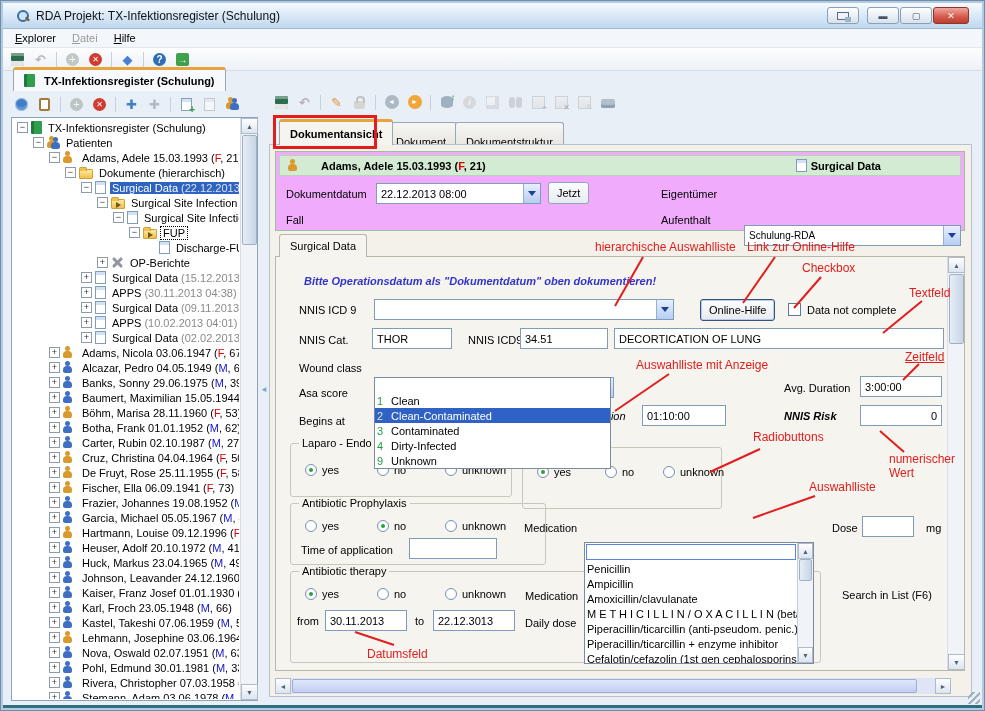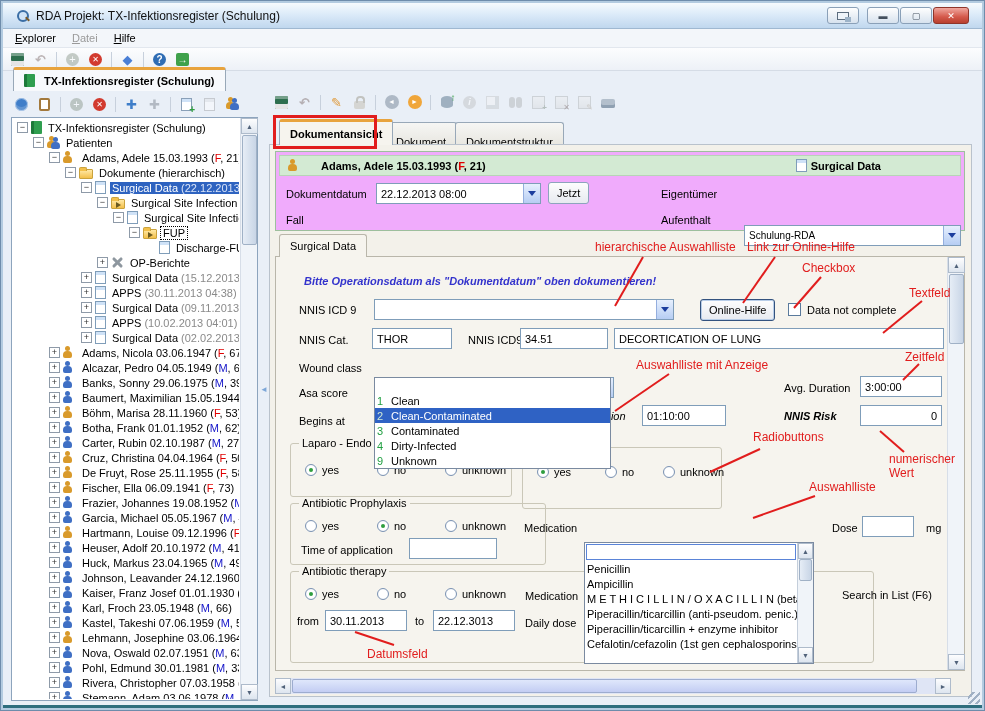--- a/index.html
+++ b/index.html
@@ -794,21 +794,21 @@
     <div class="field combo" style="left:308px;top:259px;width:228px;">
       <span></span>
         <span class="cbtn"></span>
     </div>
     <span class="flabel" style="left:556px;top:265px;">Dose</span>
     <div class="field" style="left:586px;top:259px;width:52px;">
         <span></span>
       </div>
     <span class="flabel" style="left:650px;top:265px;">mg</span>
 
-    <div class="group" style="left:14px;top:314px;width:584px;height:92px;">
+    <div class="group" style="left:14px;top:314px;width:531px;height:92px;">
       <span class="gtitle">Antibiotic therapy</span>
       <div>
           <span class="ritem" style="left: 14px; top: 16px;">
             <span class="radio on"></span>
             <span>yes</span>
           </span>
           <span class="ritem" style="left: 86px; top: 16px;">
             <span class="radio"></span>
             <span>no</span>
           </span>
@@ -828,20 +828,21 @@
       <span class="flabel" style="left:234px;top:18px;">Medication</span>
       <span class="flabel" style="left:234px;top:45px;">Daily dose</span>
     </div>
     <span class="flabel" style="left:566px;top:332px;">Search in List (F6)</span>
 
     <div class="dropdown mlist" id="med-list" style="left:308px;top:285px;width:230px;height:122px;">
       <div class="mlist-rows" id="med-rows">
           <div class="drow emptyfocus"></div>
           <div class="drow">Penicillin</div>
           <div class="drow">Ampicillin</div>
+          <div class="drow">Amoxicillin/clavulanate</div>
           <div class="drow">M E T H I C I L L I N / O X A C I L L I N (beta</div>
           <div class="drow">Piperacillin/ticarcillin (anti-pseudom. penic.)</div>
           <div class="drow">Piperacillin/ticarcillin + enzyme inhibitor</div>
           <div class="drow">Cefalotin/cefazolin (1st gen cephalosporins)</div>
         </div>
       <div class="vs">
         <span class="sarr" style="top:0;width:15px;">▲</span>
         <span class="sthumb" style="top:16px;height:22px;width:13px;"></span>
         <span class="sarr" style="bottom:0;width:15px;">▼</span>
       </div>
@@ -872,21 +873,21 @@
       <line x1="901" y1="449" x2="877" y2="428" stroke="#e11d1d" stroke-width="2"></line>
       <line x1="812" y1="493" x2="750" y2="515" stroke="#e11d1d" stroke-width="2"></line>
       <line x1="391" y1="642" x2="352" y2="629" stroke="#e11d1d" stroke-width="2"></line>
     </svg>
   <div class="anno-box" id="anno-box" style="left: 270px; top: 112px; width: 104px; height: 34px;"></div>
   <div id="anno-labels">
       <div class="anno-label" style="left: 592px; top: 237px;">hierarchische Auswahlliste</div>
       <div class="anno-label" style="left: 744px; top: 237px;">Link zur Online-Hilfe</div>
       <div class="anno-label" style="left: 799px; top: 258px;">Checkbox</div>
       <div class="anno-label" style="left: 906px; top: 283px;">Textfeld</div>
-      <div class="anno-label" style="left: 902px; top: 347px;">Zeitfeld</div>
+      <div class="anno-label" style="left: 902px; top: 347px; text-decoration: underline;">Zeitfeld</div>
       <div class="anno-label" style="left: 633px; top: 355px;">Auswahlliste mit Anzeige</div>
       <div class="anno-label" style="left: 750px; top: 427px;">Radiobuttons</div>
       <div class="anno-label wrap" style="left: 886px; top: 449px; width: 85px;">numerischer Wert</div>
       <div class="anno-label" style="left: 806px; top: 477px;">Auswahlliste</div>
       <div class="anno-label" style="left: 364px; top: 644px;">Datumsfeld</div>
     </div>
 
 </div>
 
 </body></html>

